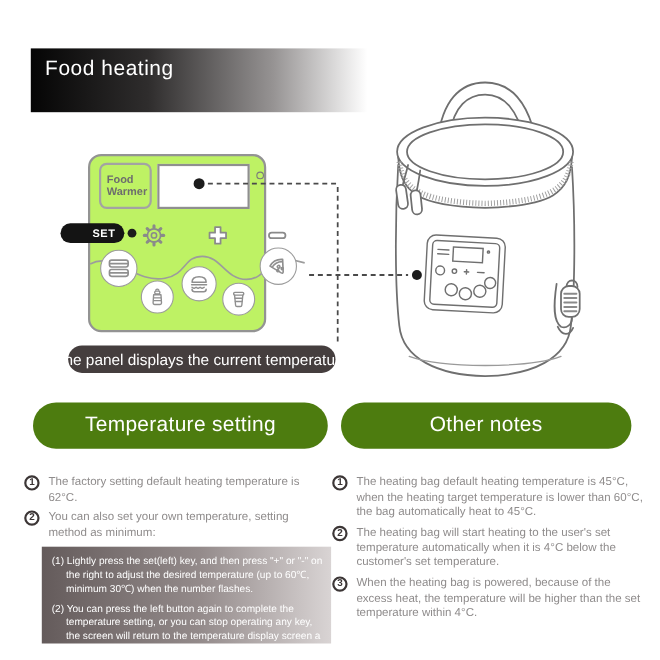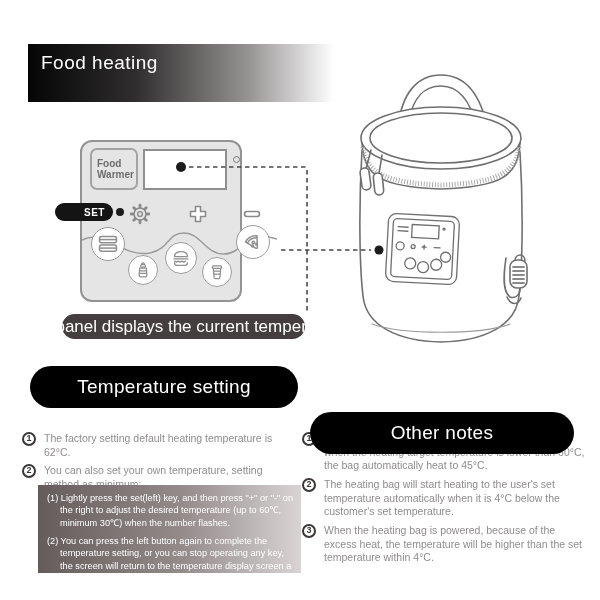--- a/index.html
+++ b/index.html
@@ -5,21 +5,21 @@
   html,body{margin:0;padding:0;background:#fff;}
   .page{position:relative;width:600px;height:600px;background:#fff;overflow:hidden;
         font-family:"Liberation Sans",sans-serif;}
 
   
   .header{position:absolute;left:28px;top:8px;width:306px;height:58px;box-sizing:border-box;
     background:linear-gradient(90deg,#050505 0%,#2f2d2d 35%,#969393 72%,#ffffff 100%);
     color:#fff;padding:7px 0 0 13px;font-size:19px;line-height:1.28;letter-spacing:.5px;margin-top:36px;}
 
   
-  .panel{position:absolute;left:80px;top:140px;width:162px;height:162px;background:#e5e5e5;
+  .panel{position:absolute;left:80px;top:140px;width:162px;height:162px;background:#bef264;
     border:2px solid #939393;border-radius:12px;box-sizing:border-box;z-index:1;}
   .brand{position:absolute;left:8px;top:6px;width:48px;height:42px;border:2px solid #a3a3a3;
     border-radius:7px;box-sizing:border-box;display:flex;align-items:center;padding-left:5px;
     font-weight:bold;font-size:10px;color:#6d6d6d;line-height:1.15;}
   .display{position:absolute;left:61px;top:7px;width:84px;height:41px;border:2px solid #8f8f8f;
     box-sizing:border-box;background:#fff;}
   .led{position:absolute;left:151px;top:14px;width:5px;height:5px;border:1.5px solid #7b7b7b;
     border-radius:50%;}
   .pbtn{position:absolute;width:26px;height:26px;display:flex;align-items:center;justify-content:center;}
   .gear-pos{left:45px;top:59px;}  .plus-pos{left:103px;top:59px;}  .minus-pos{left:157px;top:59px;}
@@ -30,44 +30,44 @@
 
   .food{position:absolute;border:1.5px solid #9c9c9c;border-radius:50%;background:#fff;
     display:flex;align-items:center;justify-content:center;z-index:3;box-sizing:border-box;}
   .f1{left:91px;top:227px;width:34px;height:34px;}
   .f2{left:128px;top:255px;width:30px;height:30px;}
   .f3{left:165px;top:242px;width:32px;height:32px;}
   .f4{left:202px;top:257px;width:30px;height:30px;}
   .f5{left:236px;top:225px;width:34px;height:34px;}
 
   .callout{position:absolute;left:62px;top:314px;width:243px;height:25px;background:#453e3e;
-    border-radius:13px;color:#fff;font-size:17px;display:flex;align-items:center;
+    border-radius:13px;color:#fff;font-size:14px;display:flex;align-items:center;
     justify-content:center;z-index:4;white-space:nowrap;}
 
   .overlay{position:absolute;left:0;top:0;width:600px;height:600px;z-index:2;pointer-events:none;}
   .bag{position:absolute;left:330px;top:62px;width:260px;height:308px;z-index:1;}
 
   
-  .sec{position:absolute;top:366px;height:42px;background:#000000;border-radius:21px;color:#fff;
+  .sec{position:absolute;top:366px;height:42px;background:#4d7c0f;border-radius:21px;color:#fff;
     display:flex;align-items:center;justify-content:center;font-size:19px;letter-spacing:.3px;z-index:4;}
   .sec-left{left:30px;width:268px;}
-  .sec-right{left:310px;width:264px;margin-top:46px;}
+  .sec-right{left:310px;width:264px;}
 
   
   .note{position:absolute;display:flex;gap:8px;font-size:10.5px;color:#8f8c8c;line-height:1.3;}
   .num{flex:0 0 auto;width:14px;height:14px;border:2px solid #3c3636;border-radius:50%;
     font-size:9px;font-weight:bold;color:#3c3636;display:flex;align-items:center;
     justify-content:center;margin-top:0px;box-sizing:border-box;}
   .nL1{left:22px;top:432px;width:278px;}
   .nL2{left:22px;top:464px;width:278px;}
   .nR1{left:302px;top:432px;width:288px;}
   .nR2{left:302px;top:478px;width:288px;}
   .nR3{left:302px;top:524px;width:288px;}
 
-  .steps{position:absolute;left:38px;top:485px;width:263px;height:88px;box-sizing:border-box;
+  .steps{position:absolute;left:38px;top:497px;width:263px;height:88px;box-sizing:border-box;
     background:linear-gradient(90deg,#645b5b 0%,#948b8b 55%,#d9d4d4 100%);
     color:#fff;font-size:9.2px;line-height:1.34;padding:7px 8px 6px 9px;}
   .steps p{margin:0 0 6px 0;padding-left:13px;text-indent:-13px;}
   .steps p:last-child{margin-bottom:0;}
 
   svg{display:block;}
 </style>
 </head>
 <body>
 

